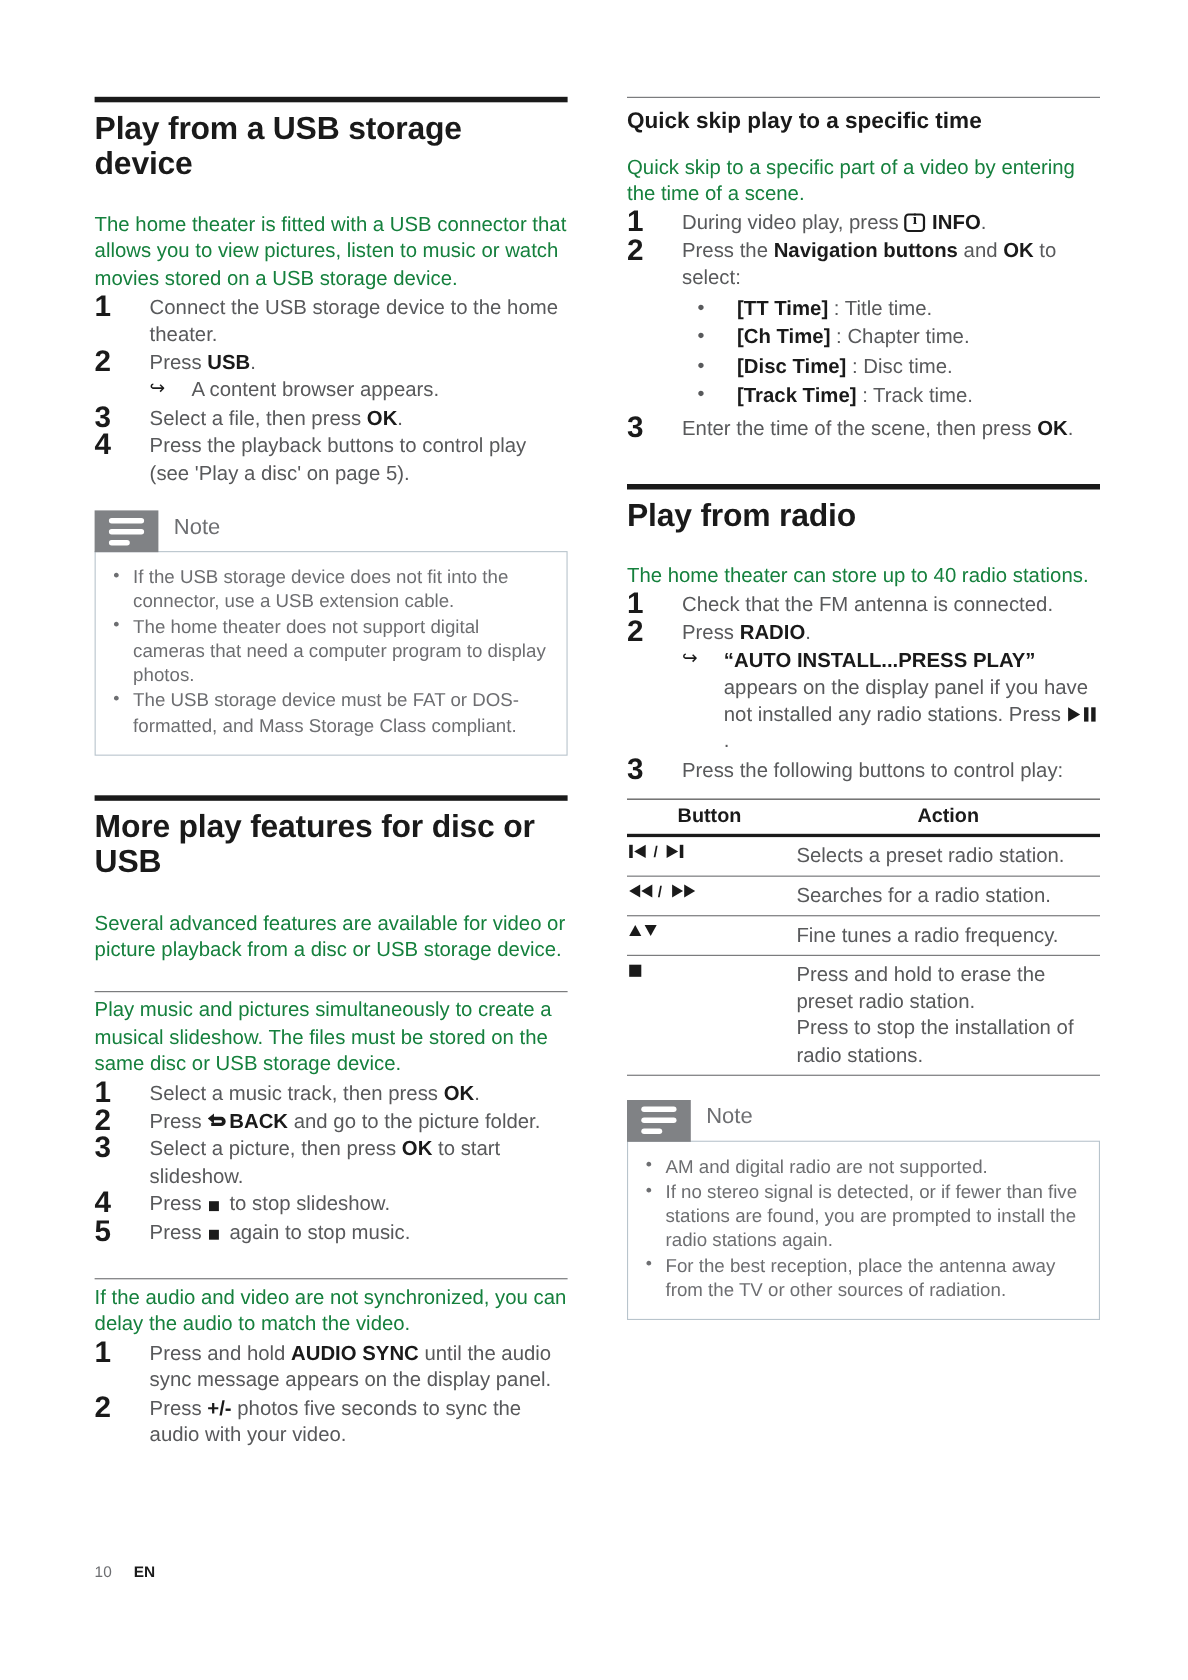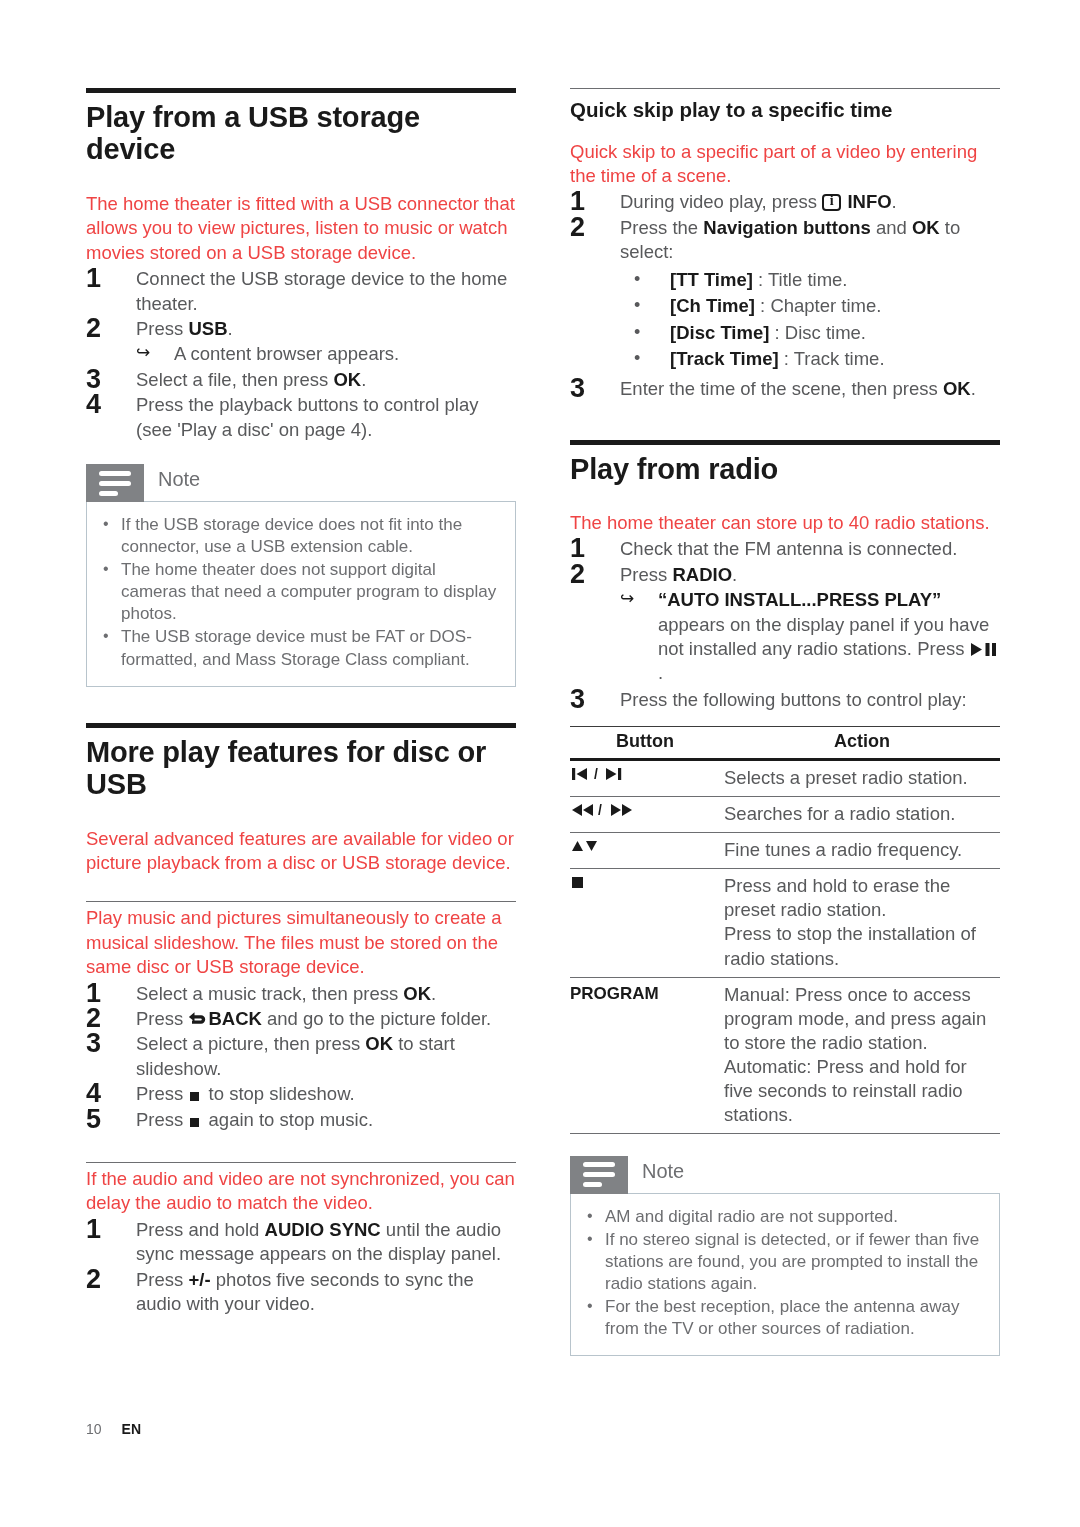--- a/index.html
+++ b/index.html
@@ -25,21 +25,21 @@
     font-size:29px; font-weight:600; color:#1a1a1a;
     margin:8px 0 26px 0; line-height:1.12; letter-spacing:-0.2px;
   }
   h2.sub {
     font-size:20.5px; font-weight:700; color:#1a1a1a;
     margin:9px 0 18px 0; line-height:1.15;
   }
   .sect-block { margin-bottom:6px; }
 
   p.body {
-    font-size:18.5px; line-height:1.32; margin:1px 0 2px 0; color:#ef4444;
+    font-size:18.5px; line-height:1.32; margin:1px 0 2px 0; color:#15803d;
   }
 
   
   ol.steps { list-style:none; margin:0; padding:0; }
   ol.steps > li {
     position:relative; padding-left:50px; margin:0 0 1px 0;
     font-size:18.5px; line-height:1.32; color:#58595b;
   }
   ol.steps > li > .num {
     position:absolute; left:0; top:-4px;
@@ -162,21 +162,21 @@
             <span class="arrow">↪</span>
             <span>A content browser appears.</span>
           </div>
         </li>
         <li>
           <span class="num">3</span>
           <span>Select a file, then press </span><b>OK</b><span>.</span>
         </li>
         <li>
           <span class="num">4</span>
-          <span>Press the playback buttons to control play (see 'Play a disc' on page 4).</span>
+          <span>Press the playback buttons to control play (see 'Play a disc' on page 5).</span>
         </li>
       </ol>
 
       <div class="note">
         <div class="note-tab">
           <span class="note-ic">
               <i></i>
               <i></i>
               <i></i>
             </span>
@@ -349,25 +349,20 @@
             <td class="c2">Fine tunes a radio frequency.</td>
           </tr>
           <tr>
             <td class="btn">
               <svg width="56" height="16" viewBox="0 0 56 16">
                   <rect x="2" y="3" width="11" height="11" fill="#1a1a1a"></rect>
                 </svg>
             </td>
             <td class="c2" style="white-space:pre-line;">Press and hold to erase the preset radio station.
 Press to stop the installation of radio stations.</td>
-          </tr>
-          <tr>
-            <td class="btn">PROGRAM</td>
-            <td class="c2" style="white-space:pre-line;">Manual: Press once to access program mode, and press again to store the radio station.
-Automatic: Press and hold for five seconds to reinstall radio stations.</td>
           </tr>
         </tbody>
       </table>
 
       <div class="note">
         <div class="note-tab">
           <span class="note-ic">
               <i></i>
               <i></i>
               <i></i>

